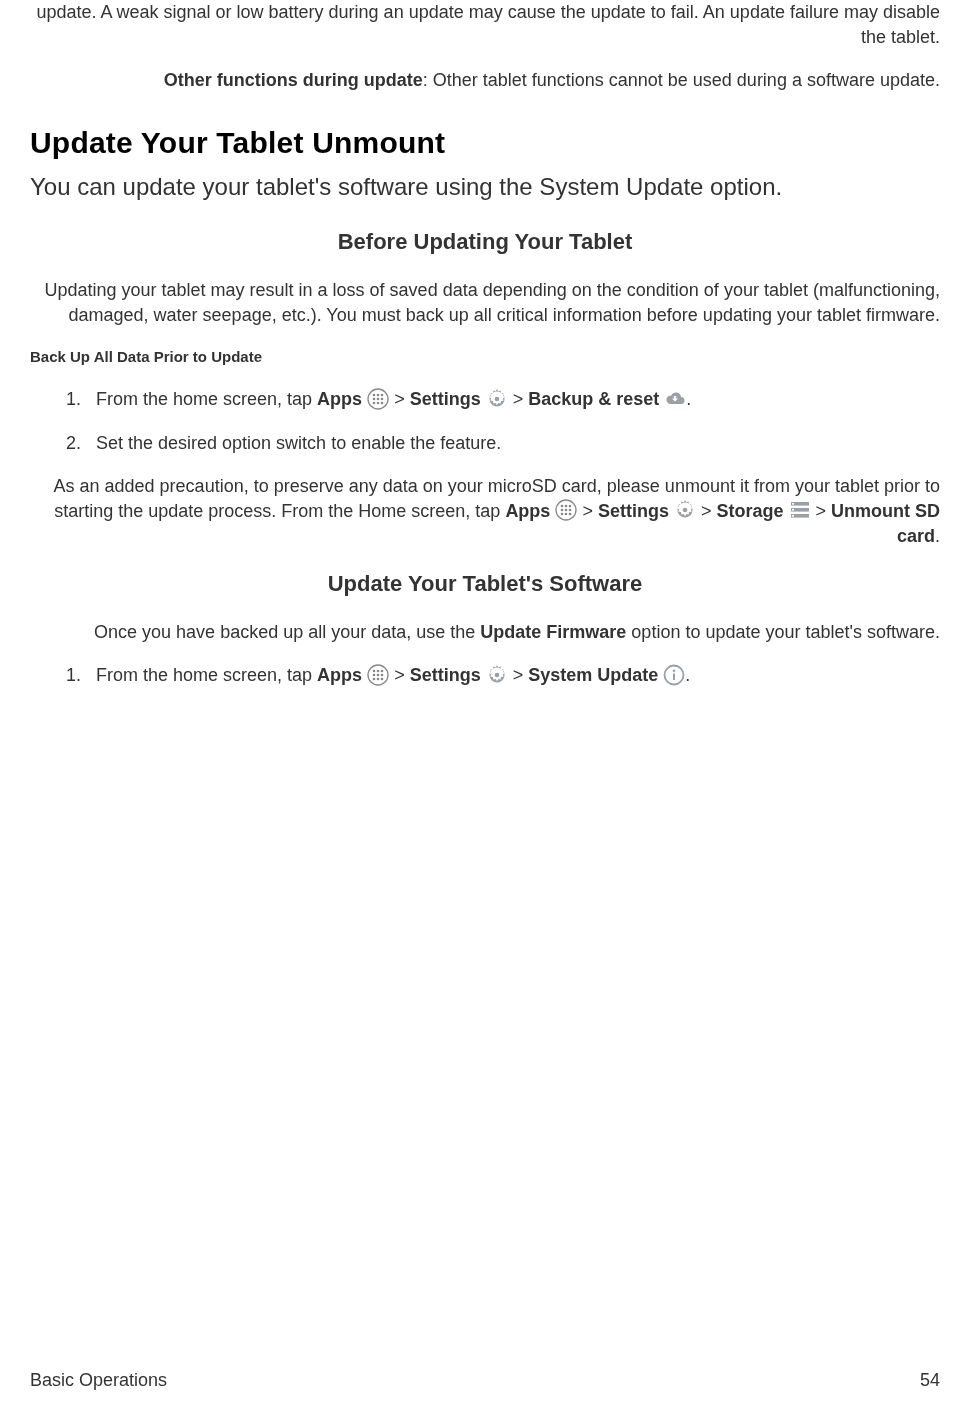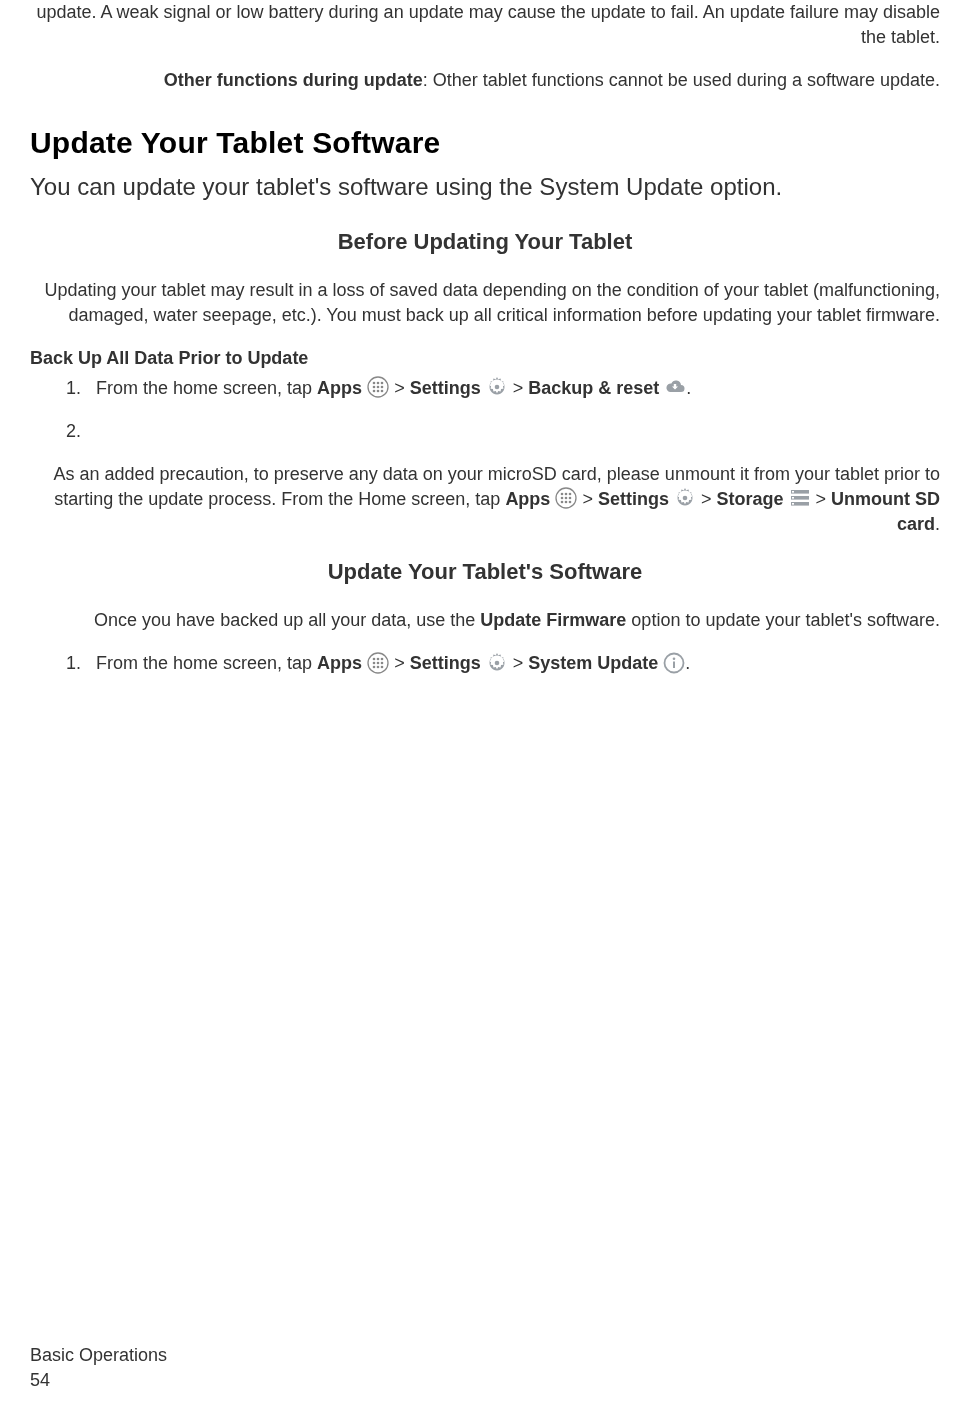--- a/index.html
+++ b/index.html
@@ -27,24 +27,24 @@
     }
     .sub1 { font-size: 24px; margin-bottom: 24px; }
     h2 {
       font-size: 22px;
       font-weight: bold;
       margin-top: 20px;
       margin-bottom: 20px;
       text-align: center;
     }
     h3 {
-      font-size: 18px;
+      font-size: 15px;
       font-weight: bold;
       margin-top: 10px;
-      margin-bottom: 4px;
+      margin-bottom: 20px;
     }
     ol { list-style: decimal; padding-left: 56px; margin-bottom: 18px; }
     ol > li { padding-left: 10px; margin-bottom: 18px; }
     ul { list-style: none; padding-left: 42px; margin-top: 14px; }
     ul > li { position: relative; padding-left: 22px; margin-bottom: 18px; }
     ul > li::before {
       content: "■";
       position: absolute;
       left: 0;
       top: 2px;
@@ -59,21 +59,20 @@
     }
     .footer {
       position: absolute;
       bottom: 28px;
       left: 30px;
       right: 30px;
       display: flex;
       justify-content: space-between;
       font-size: 18px;
       color: #333;
-      flex-direction: column;
     }
     svg { display: block; }
   </style>
 </head>
 <body>
 
 <svg width="0" height="0" style="position:absolute">
   <defs>
     <g id="apps-icon">
       <circle cx="11" cy="11" r="10" fill="#fff" stroke="#888" stroke-width="1.3"></circle>
@@ -111,21 +110,21 @@
     </g>
   </defs>
 </svg>
 
 <p class="para">update. A weak signal or low battery during an update may cause the update to fail. An update failure may disable the tablet.</p>
 
 <p class="para">
   <span class="bold">Other functions during update</span><span>: Other tablet functions cannot be used during a software update.</span>
 </p>
 
-<h1>Update Your Tablet Software</h1>
+<h1>Update Your Tablet Unmount</h1>
 <p class="sub1">You can update your tablet's software using the System Update option.</p>
 
 <h2>Before Updating Your Tablet</h2>
 <p class="para">Updating your tablet may result in a loss of saved data depending on the condition of your tablet (malfunctioning, damaged, water seepage, etc.). You must back up all critical information before updating your tablet firmware.</p>
 
 <h3>Back Up All Data Prior to Update</h3>
 
 <ol>
   <li>
     <span>From the home screen, tap </span><span class="bold">Apps</span>
@@ -133,20 +132,21 @@
           <use href="#apps-icon"></use>
         </svg></span><span> &gt; </span><span class="bold">Settings</span>
     <span class="icon"><svg width="22" height="22">
           <use href="#settings-icon"></use>
         </svg></span><span> &gt; </span><span class="bold">Backup &amp; reset</span>
     <span class="icon"><svg width="22" height="22">
           <use href="#backup-icon"></use>
         </svg></span><span>.</span>
   </li>
   <li>
+    <span>Set the desired option switch to enable the feature.</span>
     <ul>
     </ul>
   </li>
 </ol>
 
 <p class="para">
   <span>As an added precaution, to preserve any data on your microSD card, please unmount it from your tablet prior to starting the update process. From the Home screen, tap </span><span class="bold">Apps</span>
   <span class="icon"><svg width="22" height="22">
         <use href="#apps-icon"></use>
       </svg></span><span> &gt; </span><span class="bold">Settings</span>

